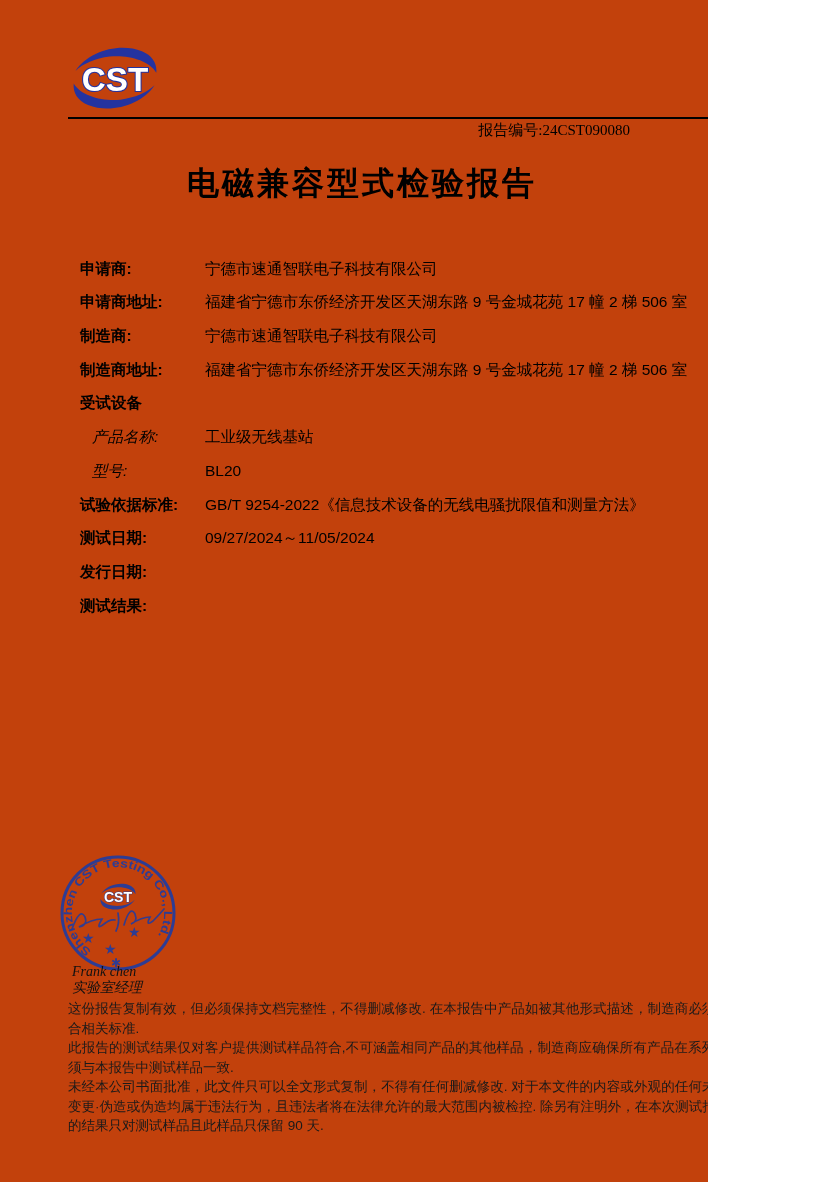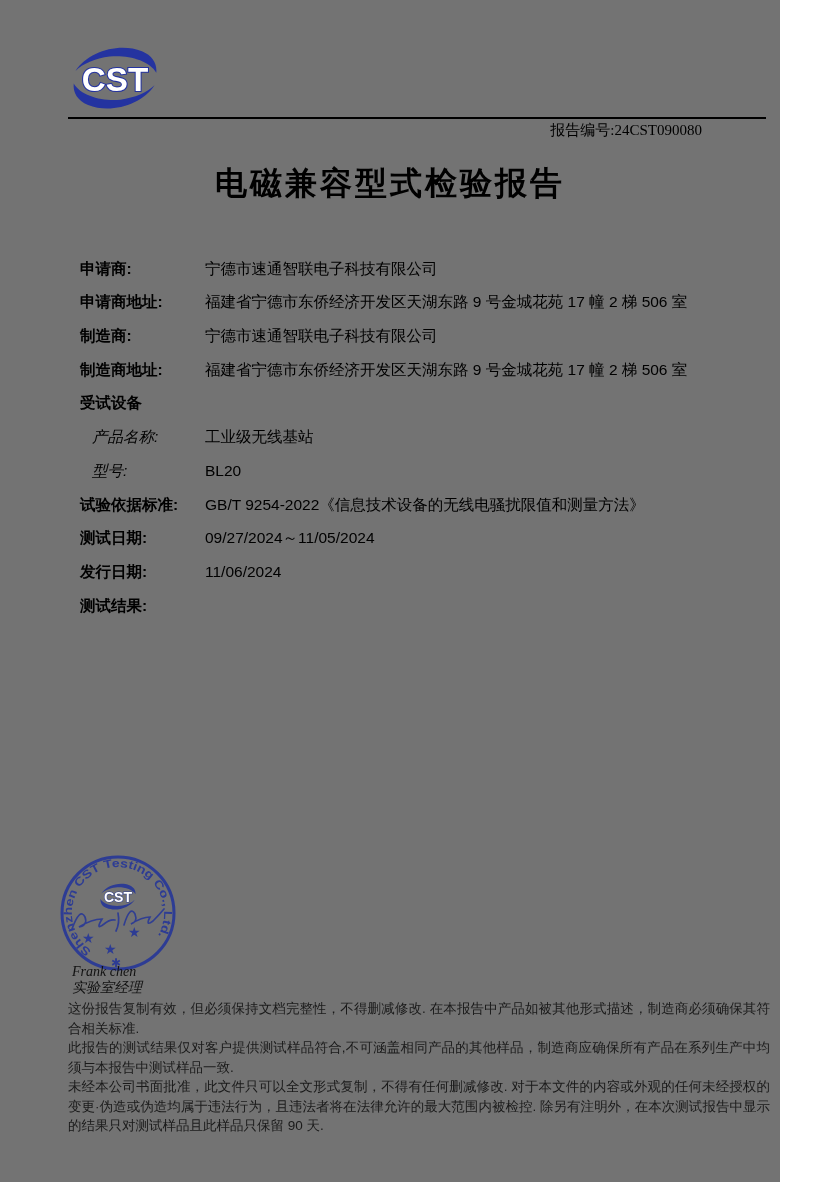--- a/index.html
+++ b/index.html
@@ -1,35 +1,35 @@
 <!DOCTYPE html>
 <html><head>
 <meta charset="utf-8">
 <style>
   html,body{margin:0;padding:0;background:#ffffff;}
   .page{
     position:relative;
-    width:780px;height:1182px;
-    background:#737373;
+    width:708px;height:1182px;
+    background:#c2410c;
     font-family:"Liberation Sans","DejaVu Sans",sans-serif;
     color:#000;
     overflow:hidden;
   }
   
   .logo{position:absolute;left:70px;top:44px;width:90px;height:70px;}
   .top-rule{position:absolute;left:68px;top:117px;width:698px;height:2px;background:#000;}
   .report-no{
     position:absolute;top:121px;right:78px;
     font-family:"Liberation Serif","DejaVu Serif",serif;
     font-size:15px;color:#000;margin-left:36px;
   }
   .doc-title{
     position:absolute;top:162px;left:0;width:100%;
     text-align:center;font-size:32px;font-weight:bold;
-    letter-spacing:3px;color:#000;
+    letter-spacing:3px;color:#000;padding-left:8px;
   }
   
   .fields{position:absolute;left:80px;top:244px;width:690px;}
   .frow{display:flex;align-items:flex-end;height:33.7px;font-size:15.5px;line-height:19px;}
   .frow .lbl{flex:none;width:125px;font-weight:bold;box-sizing:border-box;}
   .frow.section .lbl{width:690px;}
   .frow.indent .lbl{font-weight:normal;padding-left:12px;font-style:italic;}
   .frow .val{flex:1;font-weight:normal;}
   
   .stamp{position:absolute;left:58px;top:853px;width:120px;height:120px;}
@@ -93,21 +93,20 @@
     <div class="frow">
       <span class="lbl">试验依据标准:</span>
       <span class="val">GB/T 9254-2022《信息技术设备的无线电骚扰限值和测量方法》</span>
     </div>
     <div class="frow">
       <span class="lbl">测试日期:</span>
       <span class="val">09/27/2024～11/05/2024</span>
     </div>
     <div class="frow">
       <span class="lbl">发行日期:</span>
-      <span class="val">11/06/2024</span>
     </div>
     <div class="frow">
       <span class="lbl">测试结果:</span>
     </div>
   </div>
 
   <svg class="stamp" viewBox="0 0 120 120" aria-hidden="true">
     <circle cx="60" cy="60" r="56" fill="none" stroke="#2d3c94" stroke-width="3"></circle>
     <defs>
       <path id="ringPath" d="M 33.6 97.7 A 46 46 0 1 1 86.4 97.7"></path>

